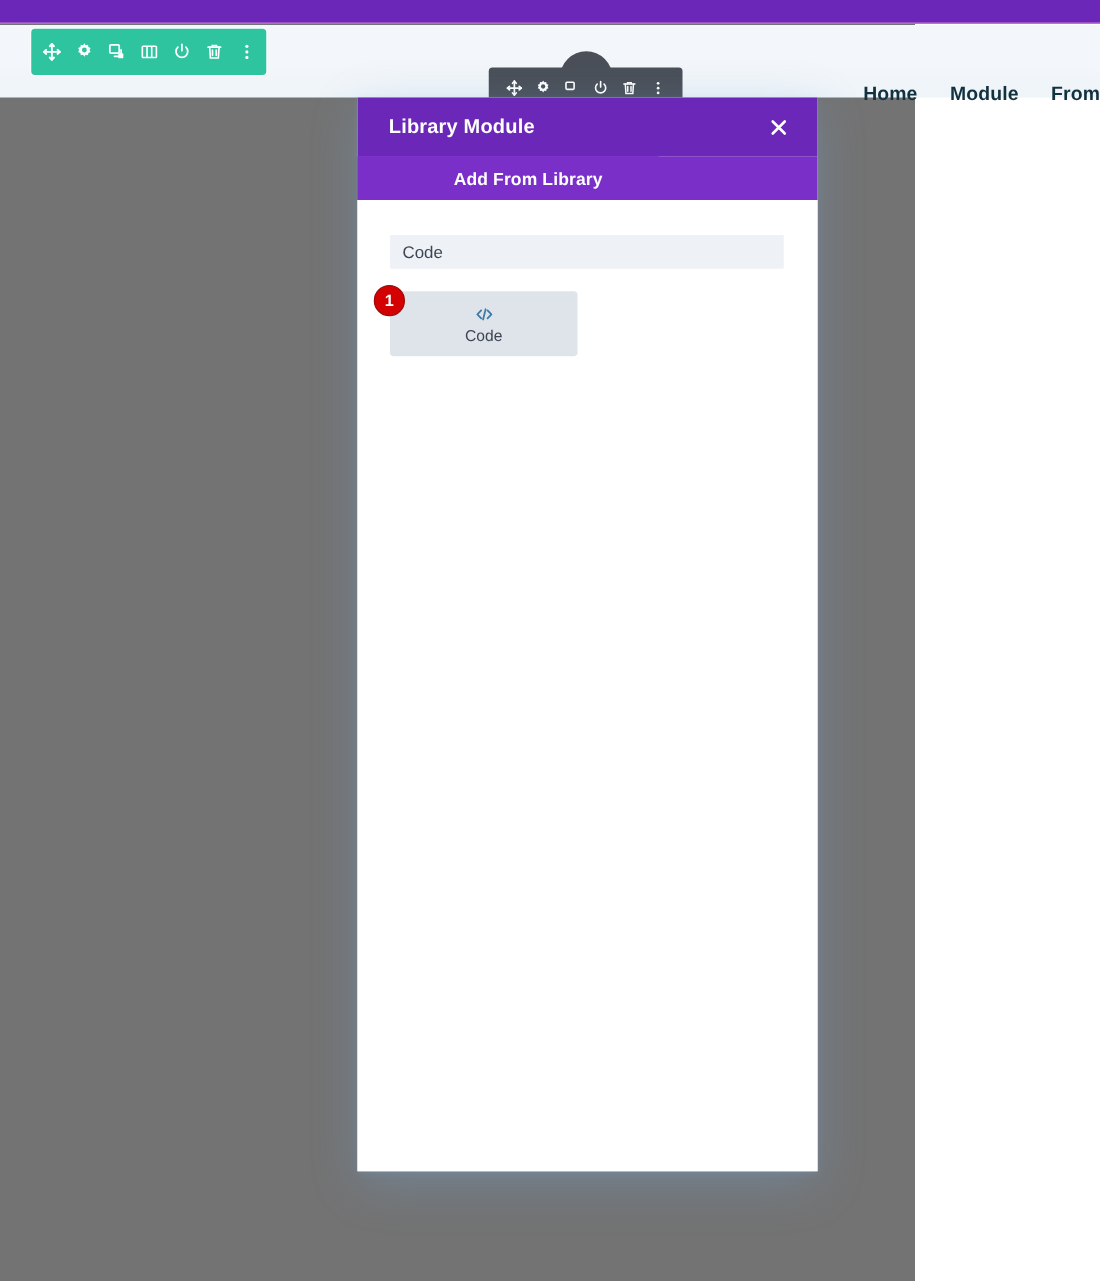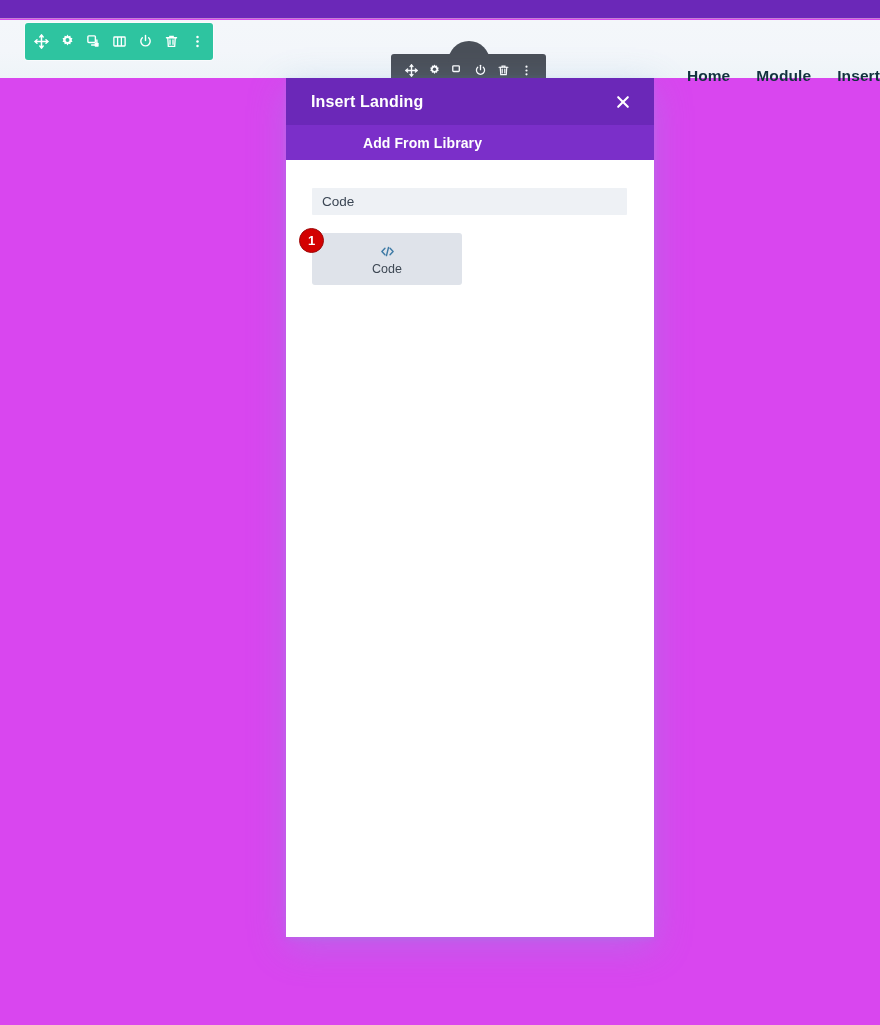--- a/index.html
+++ b/index.html
@@ -4,22 +4,22 @@
 <style>
   * { margin:0; padding:0; box-sizing:border-box; }
   html, body {
     width:880px; height:1025px;
     font-family:"Liberation Sans", sans-serif;
     background:#ffffff;
     overflow:hidden;
   }
   #page {
     position:relative;
-    width:880px; height:1025px;
-    background:#d946ef;
+    width:732px; height:1025px;
+    background:#737373;
   }
 
   
   .top-bar {
     position:absolute; left:0; top:0;
     width:880px; height:19px;
     background:#6b28b8;
     border-bottom:1px solid #c77fd4;
   }
 
@@ -183,21 +183,21 @@
 <body>
 
 <div id="page">
 
   <div class="top-bar"></div>
 
   <div class="site-header">
     <div class="nav">
       <span class="nav-item">Home</span>
       <span class="nav-item">Module</span>
-      <span class="nav-item">Insert</span>
+      <span class="nav-item">From</span>
     </div>
   </div>
 
   <div class="green-toolbar">
     <div class="tb-btn">
       <svg width="15" height="15" viewBox="0 0 16 16" fill="none" stroke="#ffffff" stroke-width="1.6" stroke-linecap="round" stroke-linejoin="round">
         <path d="M8 1.2v13.6M1.2 8h13.6"></path>
         <path d="M8 1.2 6.2 3.2M8 1.2l1.8 2M8 14.8l-1.8-2M8 14.8l1.8-2M1.2 8l2-1.8M1.2 8l2 1.8M14.8 8l-2-1.8M14.8 8l-2 1.8"></path>
       </svg>
     </div>
@@ -281,21 +281,21 @@
         <circle cx="8" cy="3.3" r="1.35"></circle>
         <circle cx="8" cy="8" r="1.35"></circle>
         <circle cx="8" cy="12.7" r="1.35"></circle>
       </svg>
     </div>
   </div>
 
   <div class="modal">
 
     <div class="modal-header">
-      <div class="modal-title">Insert Landing</div>
+      <div class="modal-title">Library Module</div>
       <div class="modal-close">
         <svg width="16" height="16" viewBox="0 0 16 16" fill="none" stroke="#ffffff" stroke-width="2.1" stroke-linecap="round">
           <path d="M3.2 3.2l9.6 9.6M12.8 3.2l-9.6 9.6"></path>
         </svg>
       </div>
     </div>
 
     <div class="modal-tabs">
       <div class="tab tab-lib">Add From Library</div>
     </div>

